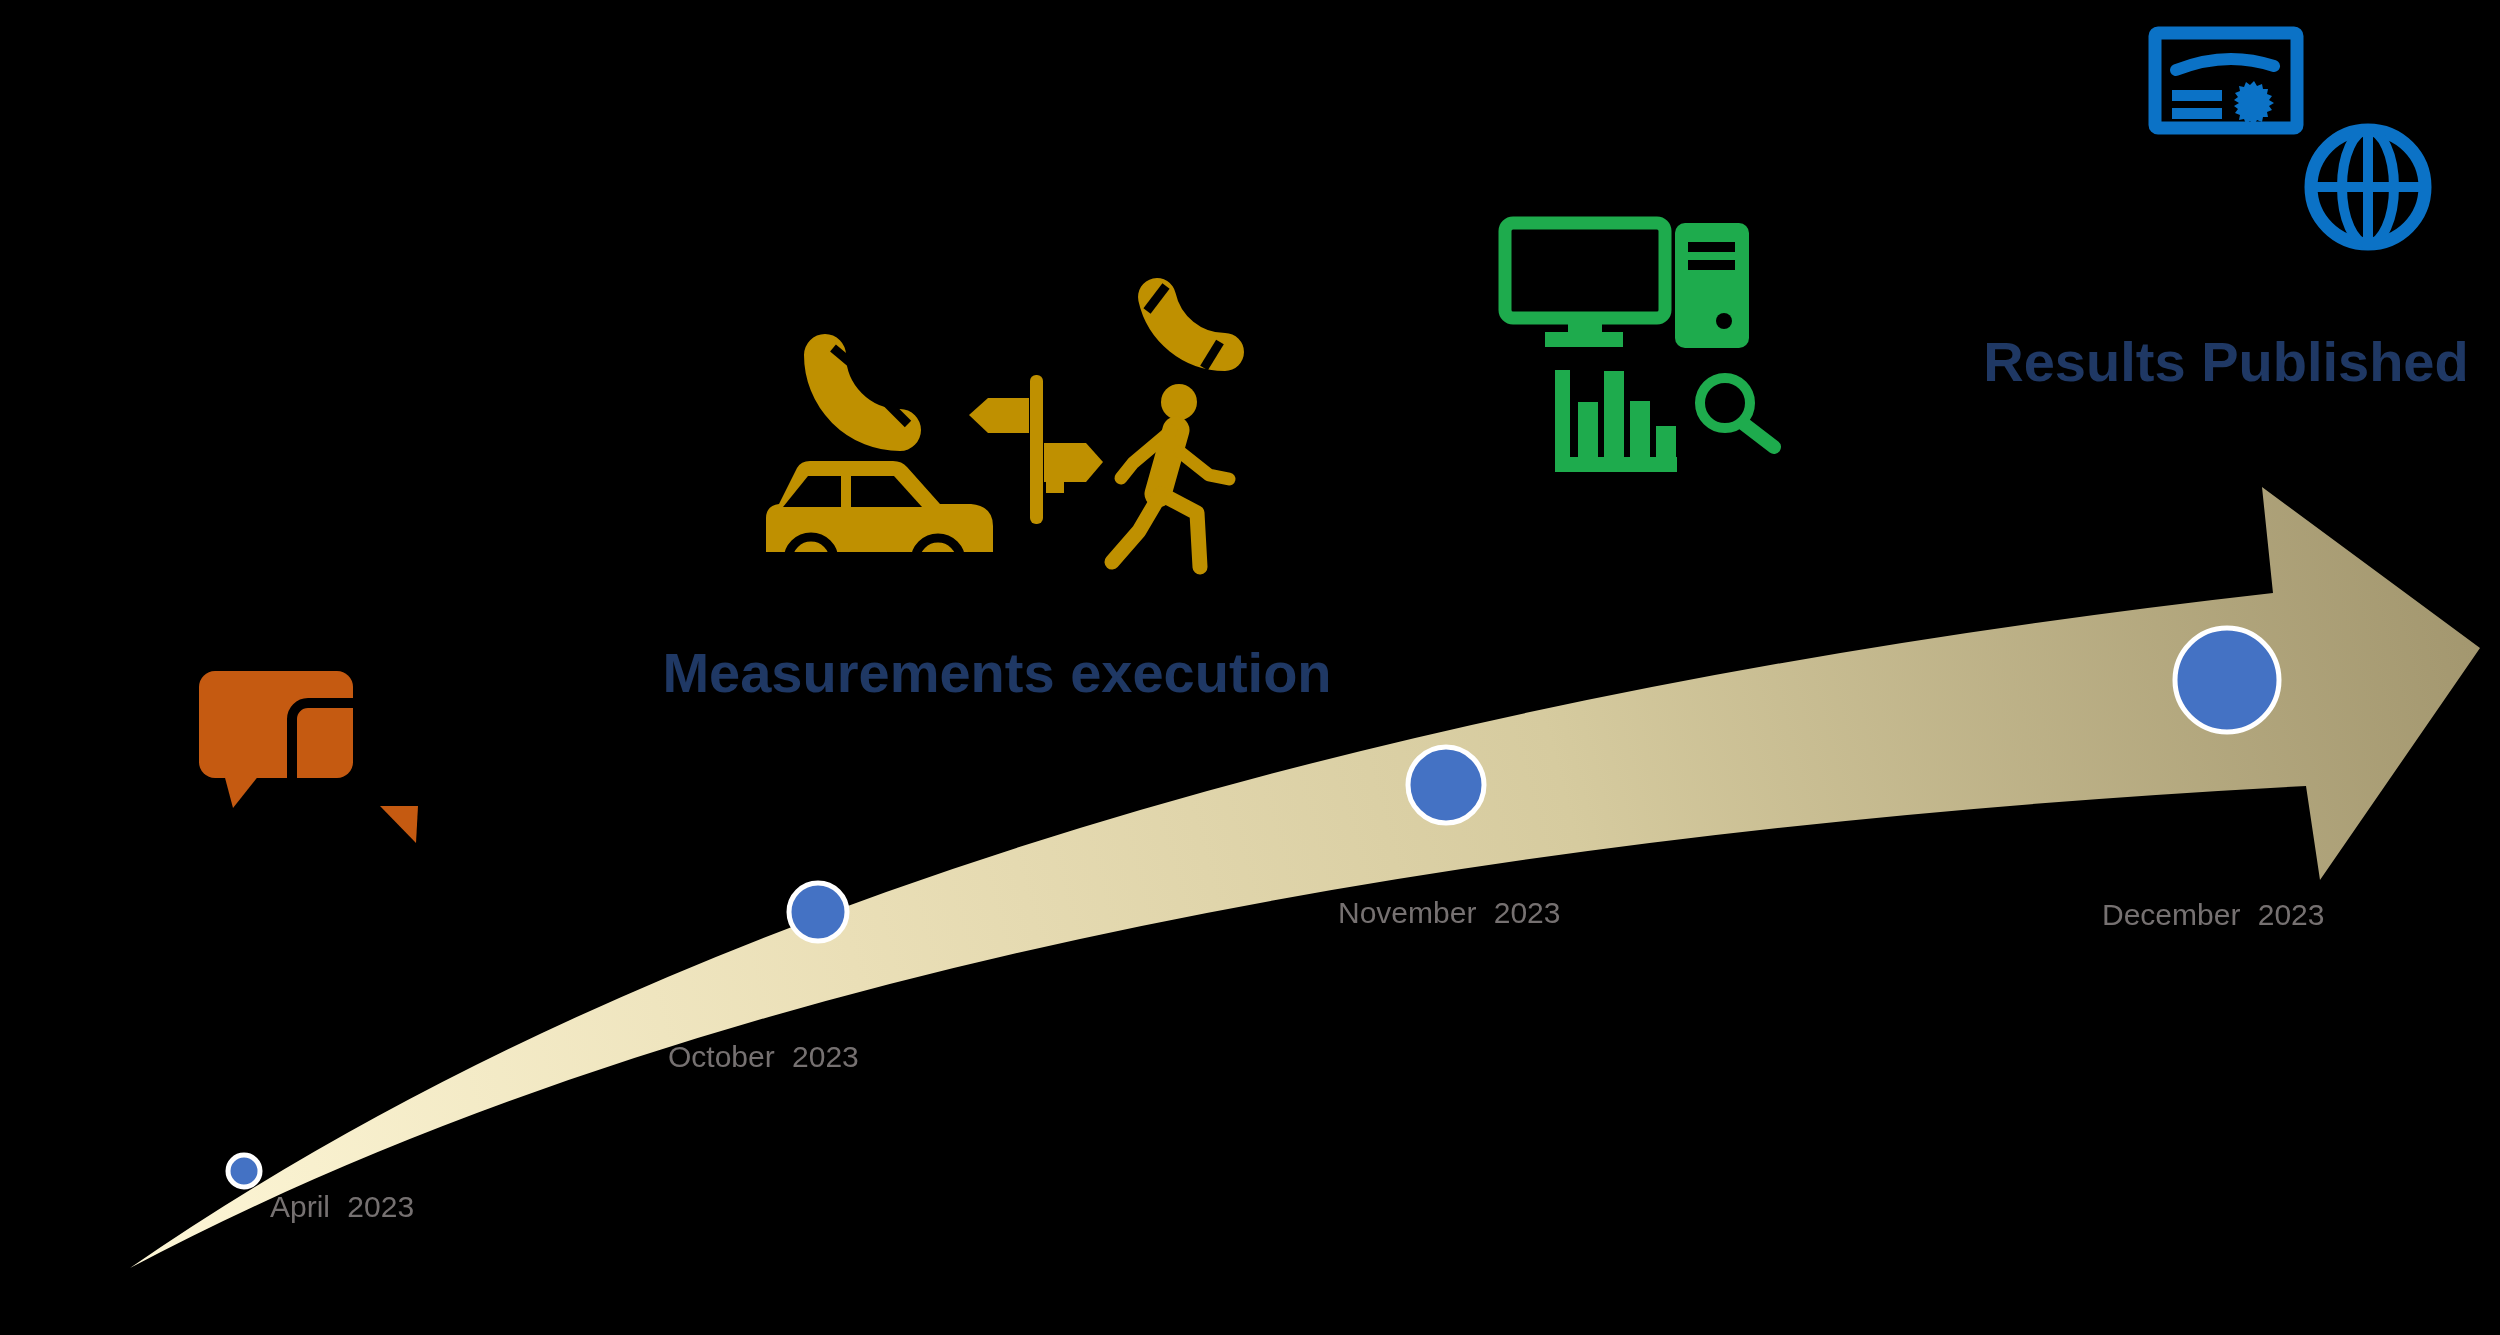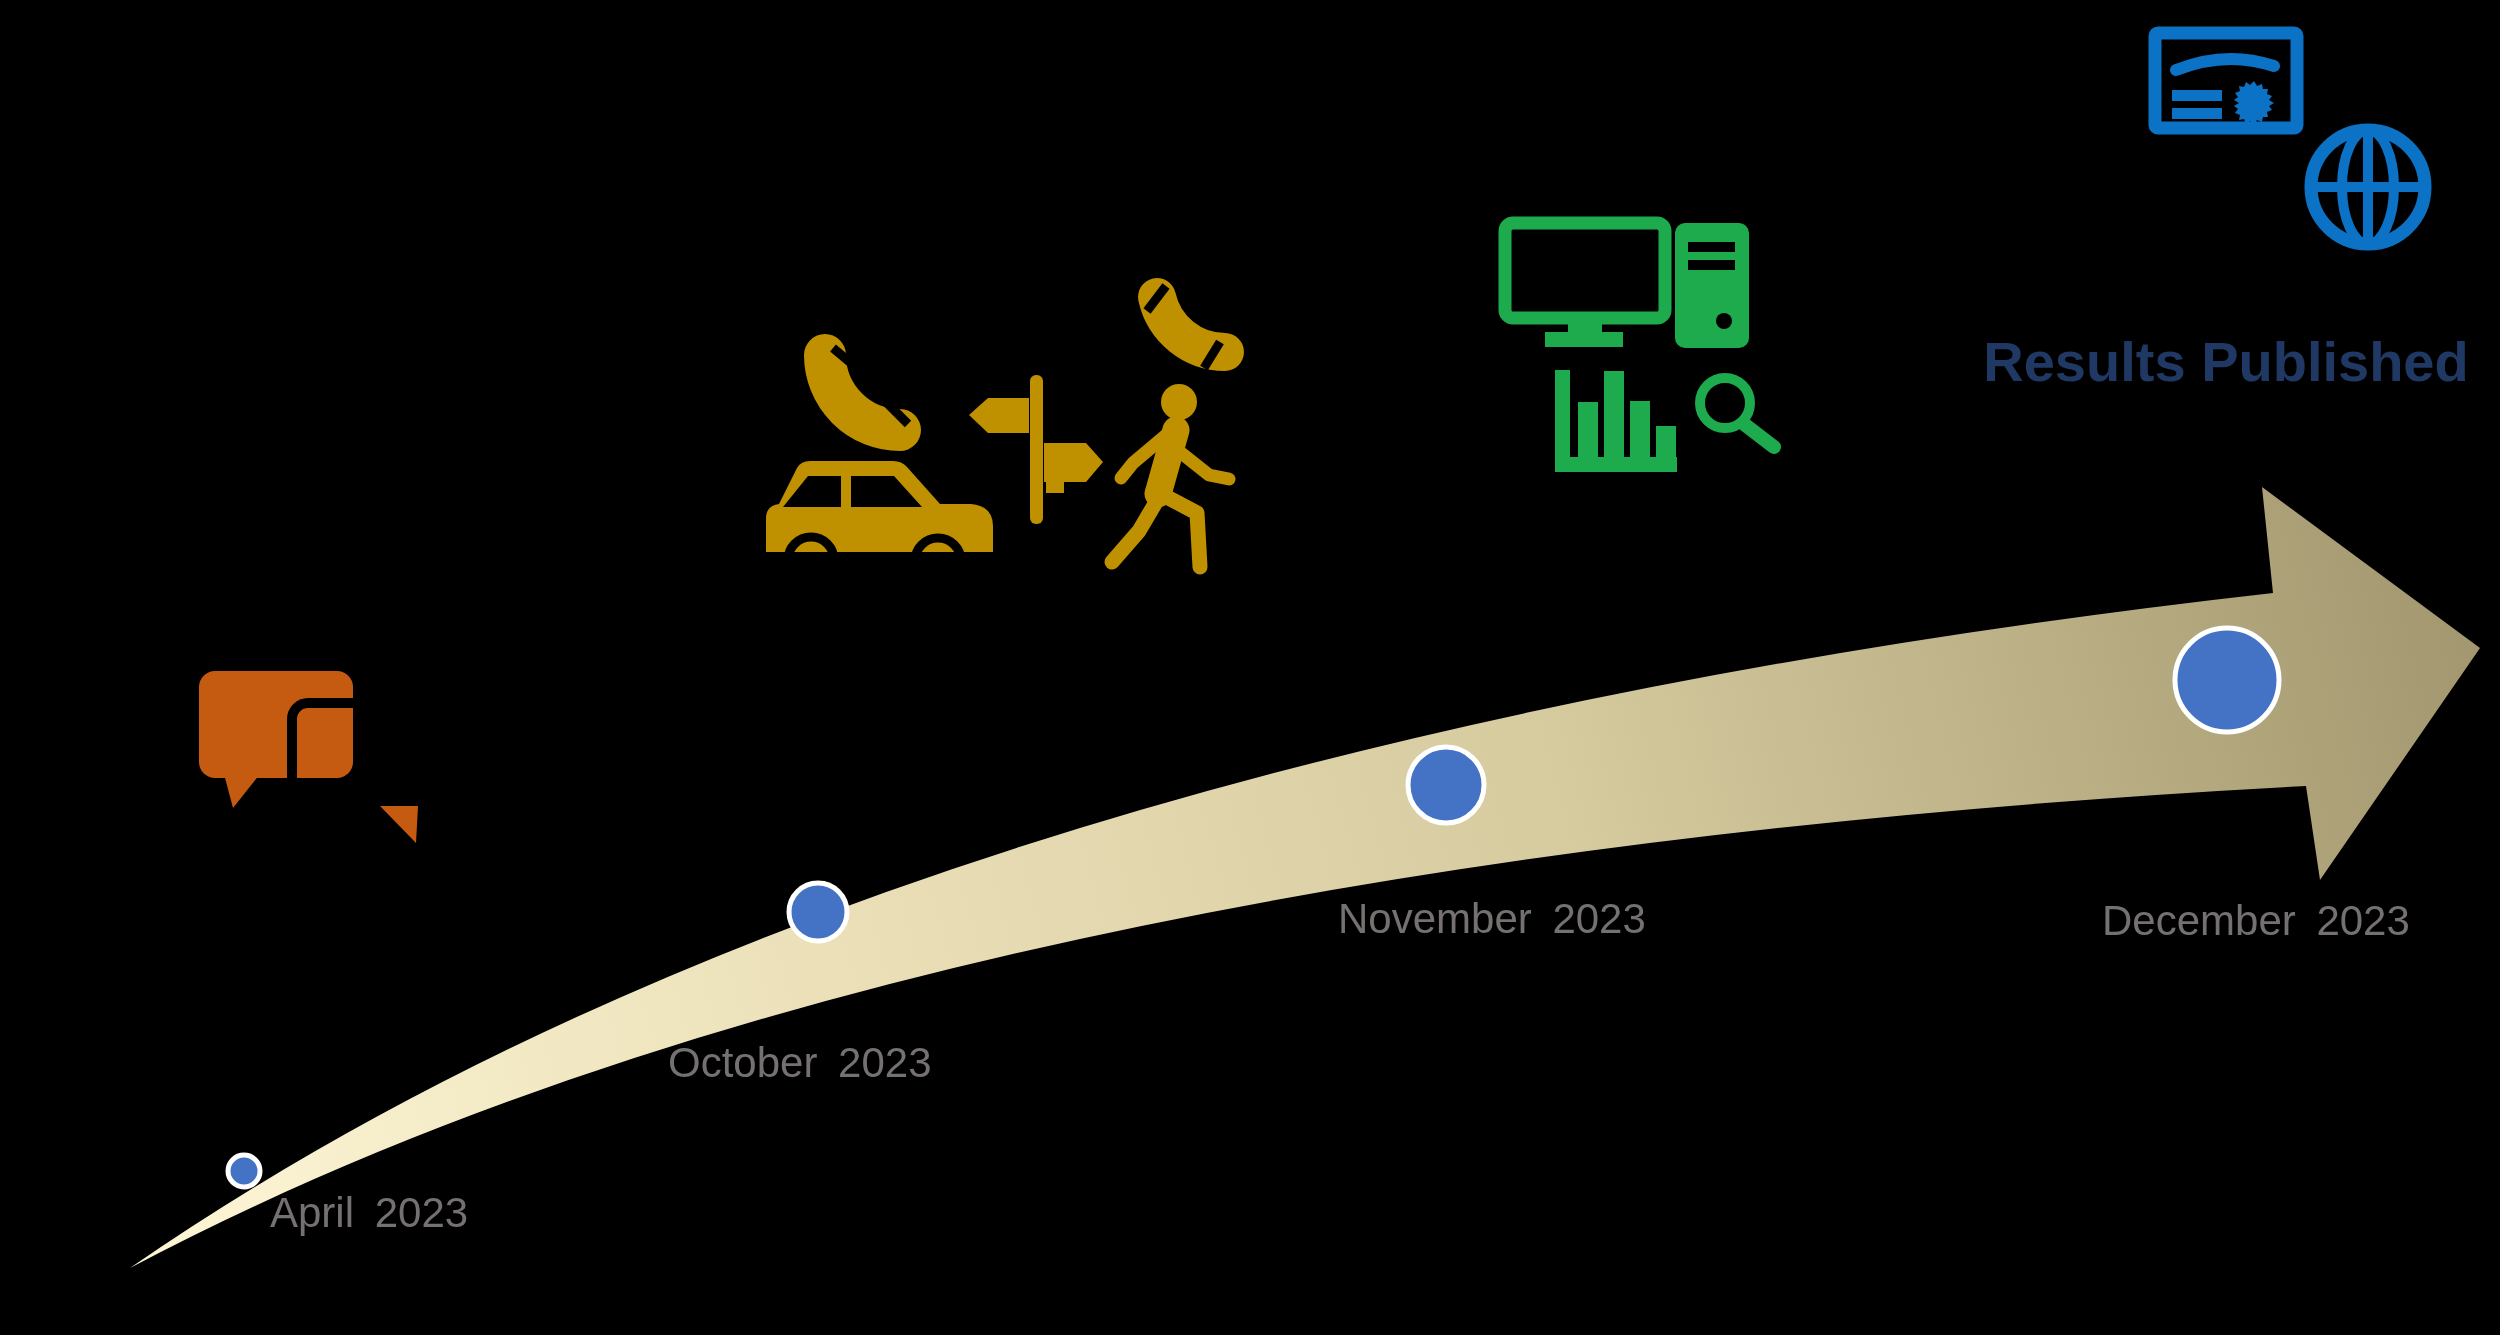--- a/index.html
+++ b/index.html
@@ -7,21 +7,21 @@
     position:relative;width:2500px;height:1335px;background:var(--c-background,#000);
     overflow:hidden;font-family:"Liberation Sans",sans-serif;
   }
   .stage svg{position:absolute;left:0;top:0;}
   .label{position:absolute;white-space:nowrap;line-height:1.1;}
   .label.title{
     color:var(--c-navy,#1F3864);font-weight:bold;font-size:56px;
     transform:translateX(-50%);
   }
   .label.date{
-    color:var(--c-gray,#767171);font-size:42px;word-spacing:9px;
+    color:var(--c-gray,#767171);font-size:30px;word-spacing:9px;
   }
   
   .f-orange{fill:var(--c-orange,#C55A11);}
   .f-gold{fill:var(--c-gold,#BF9000);}
   .s-gold{stroke:var(--c-gold,#BF9000);fill:none;}
   .f-green{fill:var(--c-green,#1EAB4D);}
   .s-green{stroke:var(--c-green,#1EAB4D);fill:none;}
   .f-blue{fill:var(--c-blue,#0B72C6);}
   .s-blue{stroke:var(--c-blue,#0B72C6);fill:none;}
   .f-black{fill:#000;}
@@ -133,19 +133,20 @@
       <polygon class="f-blue" points="2274,103 2269,106 2272,110 2267,112 2268,117 2263,117 2262,122 2257,120 2254,125 2250,121 2246,124 2244,119 2239,120 2240,115 2235,113 2238,109 2234,106 2239,103 2234,100 2238,97 2235,93 2240,91 2239,86 2244,87 2246,82 2250,85 2254,81 2257,86 2262,84 2263,89 2268,89 2267,94 2272,96 2269,100"></polygon>
     </g>
     <g>
       <circle class="s-blue" style="stroke-width:13" cx="2368" cy="187" r="57"></circle>
       <ellipse class="s-blue" style="stroke-width:10" cx="2368" cy="187" rx="26" ry="57"></ellipse>
       <path class="s-blue" style="stroke-width:10" d="M 2305 187 L 2431 187"></path>
       <path class="s-blue" style="stroke-width:10" d="M 2368 124 L 2368 250"></path>
     </g>
   </svg>
 
+  <div class="label title" style="left:997px;top:642px">Measurements execution</div>
   <div class="label title" style="left:2226px;top:331px">Results Published</div>
 
   <div class="label date" style="left:270px;top:1190px">April 2023</div>
   <div class="label date" style="left:668px;top:1040px">October 2023</div>
   <div class="label date" style="left:1338px;top:896px">November 2023</div>
   <div class="label date" style="left:2102px;top:898px">December 2023</div>
 </div>
 
 </body></html>

